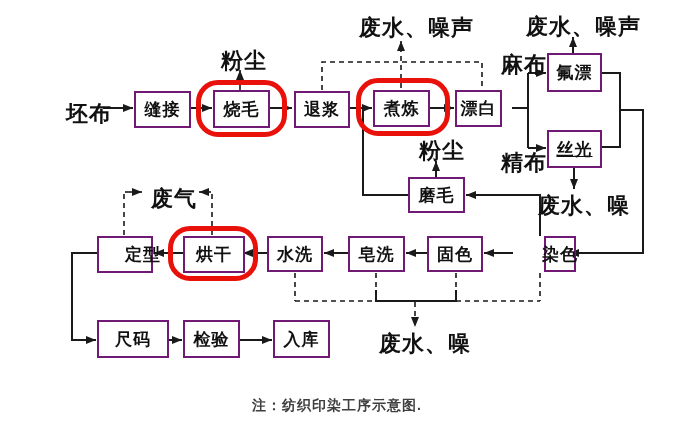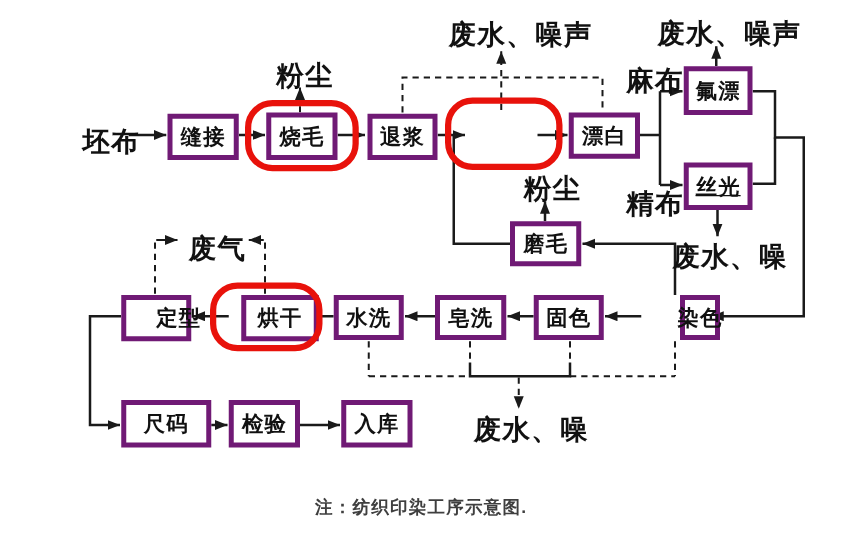--- a/index.html
+++ b/index.html
@@ -1,21 +1,21 @@
 <!DOCTYPE html>
 <html><head>
 <meta charset="utf-8">
 <style>
   html,body{margin:0;padding:0;background:#fff;}
   body{font-family:"Liberation Sans","DejaVu Sans",sans-serif;}
   .stage{position:relative;width:674px;height:427px;background:#fff;overflow:hidden;}
   .stage svg{position:absolute;left:0;top:0;z-index:1;}
   .node{
     position:absolute;z-index:2;box-sizing:border-box;
-    border:4px solid #701a75;background:#fff;color:#111;
+    border:2px solid #701a75;background:#fff;color:#111;
     display:flex;align-items:center;justify-content:center;
     font-size:17px;font-weight:600;letter-spacing:1px;white-space:nowrap;
   }
   .node.underline{text-decoration:underline;}
   .lbl{
     position:absolute;z-index:2;color:#111;font-size:22px;font-weight:600;
     letter-spacing:1px;white-space:nowrap;
   }
   .oval{
     position:absolute;z-index:3;box-sizing:border-box;background:transparent;
@@ -85,31 +85,32 @@
   <div class="lbl" style="left:359px;top:13px;">废水、噪声</div>
   <div class="lbl" style="left:526px;top:12px;">废水、噪声</div>
   <div class="lbl" style="left:419px;top:136px;">粉尘</div>
   <div class="lbl" style="left:538px;top:191px;">废水、噪</div>
   <div class="lbl" style="left:151px;top:184px;">废气</div>
   <div class="lbl" style="left:379px;top:329px;">废水、噪</div>
 
   <div class="node" style="left:134px;top:91px;width:57px;height:37px;">缝接</div>
   <div class="node" style="left:213px;top:90px;width:57px;height:38px;">烧毛</div>
   <div class="node" style="left:294px;top:91px;width:56px;height:37px;">退浆</div>
-  <div class="node" style="left:455px;top:90px;width:57px;height:37px;">漂白</div>
+  <div class="node" style="left:373px;top:90px;width:57px;height:37px;">煮炼</div>
+  <div class="node" style="left:455px;top:90px;width:47px;height:37px;">漂白</div>
   <div class="node" style="left:547px;top:53px;width:55px;height:39px;">氟漂</div>
   <div class="node underline" style="left:547px;top:130px;width:55px;height:38px;">丝光</div>
 
   <div class="node" style="left:408px;top:177px;width:57px;height:36px;">磨毛</div>
 
   <div class="node" style="left:544px;top:236px;width:32px;height:36px;">染色</div>
   <div class="node" style="left:427px;top:236px;width:56px;height:36px;">固色</div>
   <div class="node" style="left:348px;top:236px;width:57px;height:36px;">皂洗</div>
   <div class="node" style="left:267px;top:236px;width:56px;height:36px;">水洗</div>
-  <div class="node" style="left:193px;top:236px;width:62px;height:37px;">烘干</div>
+  <div class="node" style="left:183px;top:236px;width:62px;height:37px;">烘干</div>
   <div class="node" style="left:97px;top:236px;width:56px;height:37px;padding-left:36px;">定型</div>
 
   <div class="node" style="left:97px;top:320px;width:72px;height:38px;">尺码</div>
   <div class="node" style="left:183px;top:320px;width:57px;height:38px;">检验</div>
   <div class="node" style="left:273px;top:320px;width:57px;height:38px;">入库</div>
 
   <div class="oval" style="left:196px;top:80px;width:91px;height:57px;"></div>
   <div class="oval" style="left:356px;top:78px;width:94px;height:58px;"></div>
   <div class="oval" style="left:168px;top:226px;width:90px;height:55px;"></div>
 

